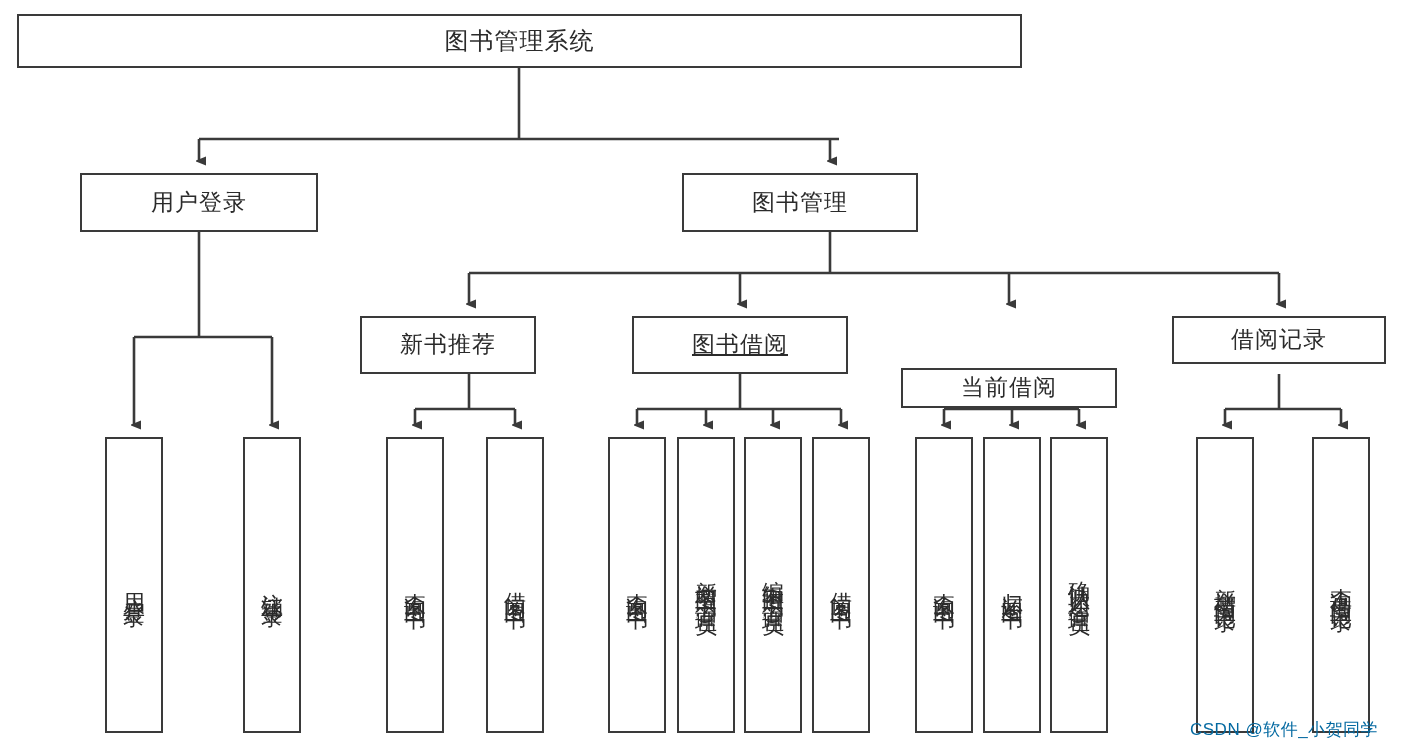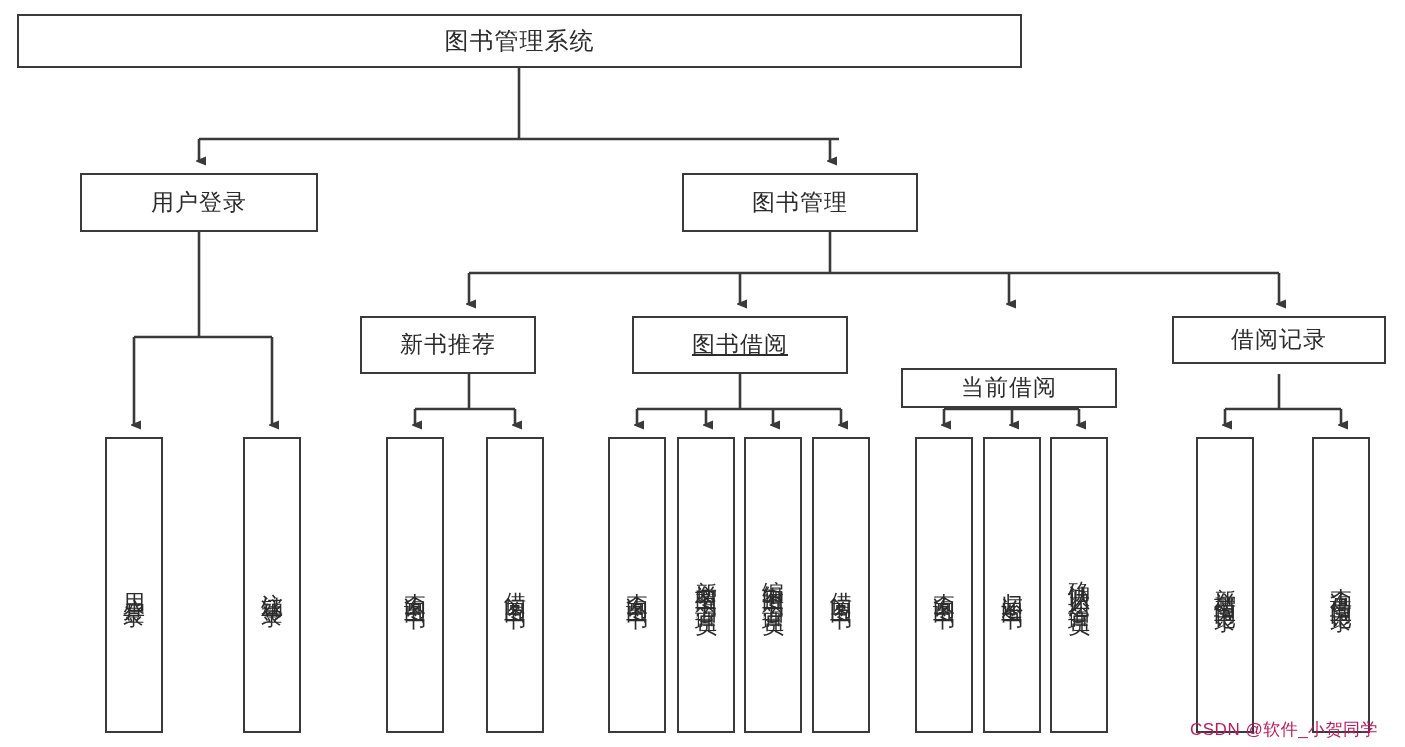--- a/index.html
+++ b/index.html
@@ -55,21 +55,21 @@
     white-space: nowrap;
   }
   .node.vert > span {
     writing-mode: vertical-rl;
     text-orientation: upright;
     display: block;
   }
   .watermark {
     position: absolute;
     font-size: 17px;
-    color: #be185d;
+    color: #0369a1;
     white-space: nowrap;
     letter-spacing: 0.5px;
   }
 </style>
 </head>
 <body>
 
 <div id="canvas">
 
   <svg class="wires" viewBox="0 0 1405 747" xmlns="http://www.w3.org/2000/svg">

